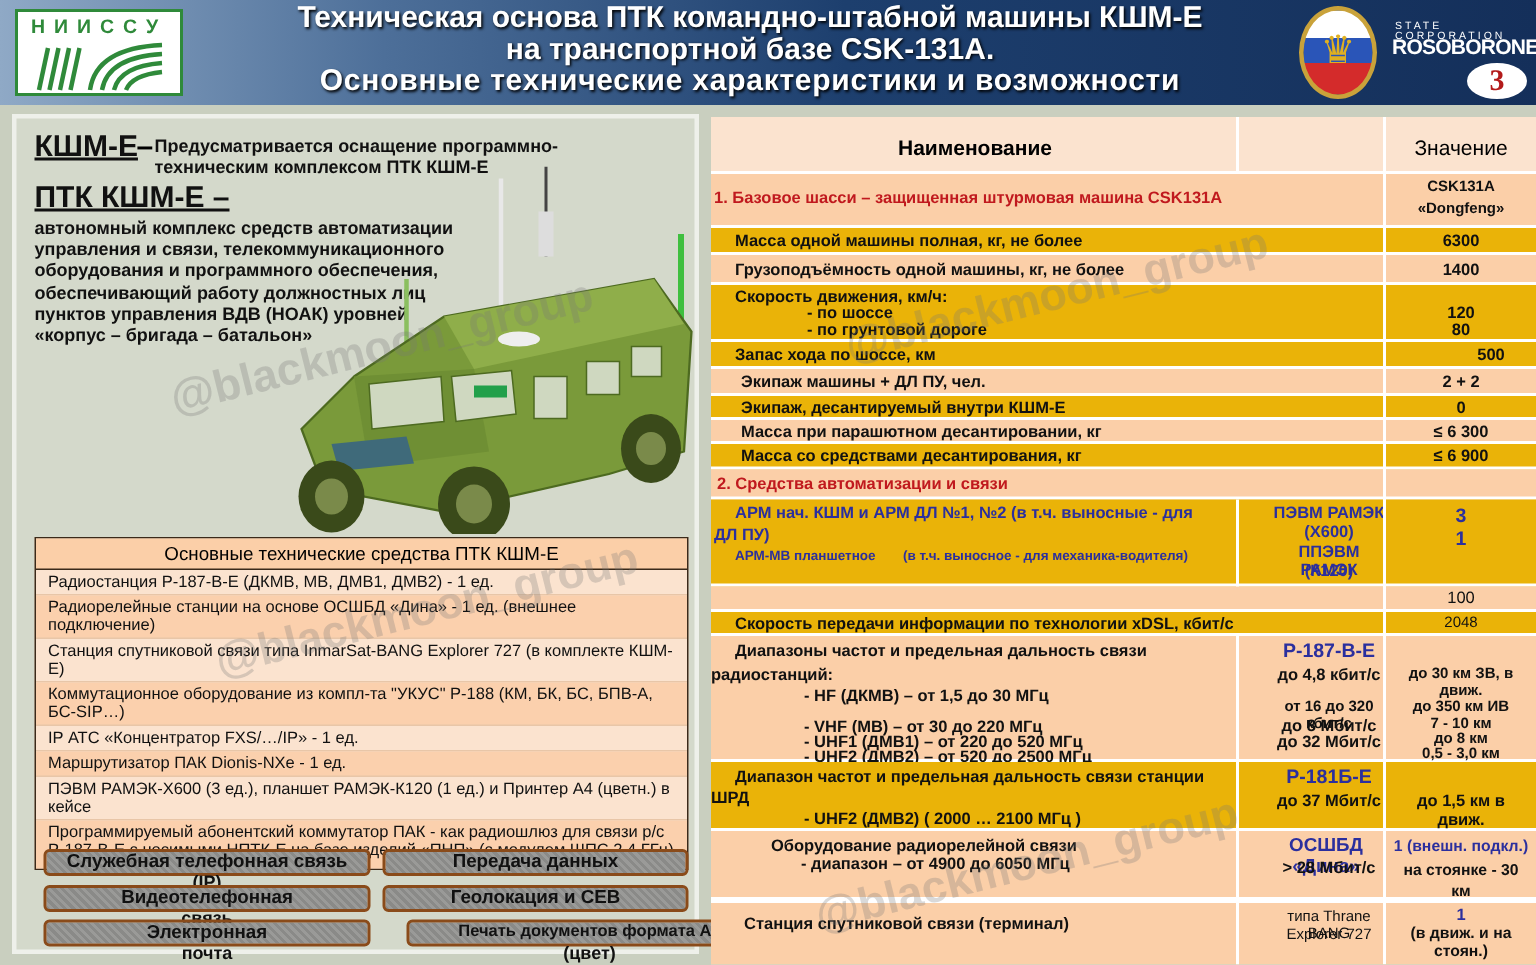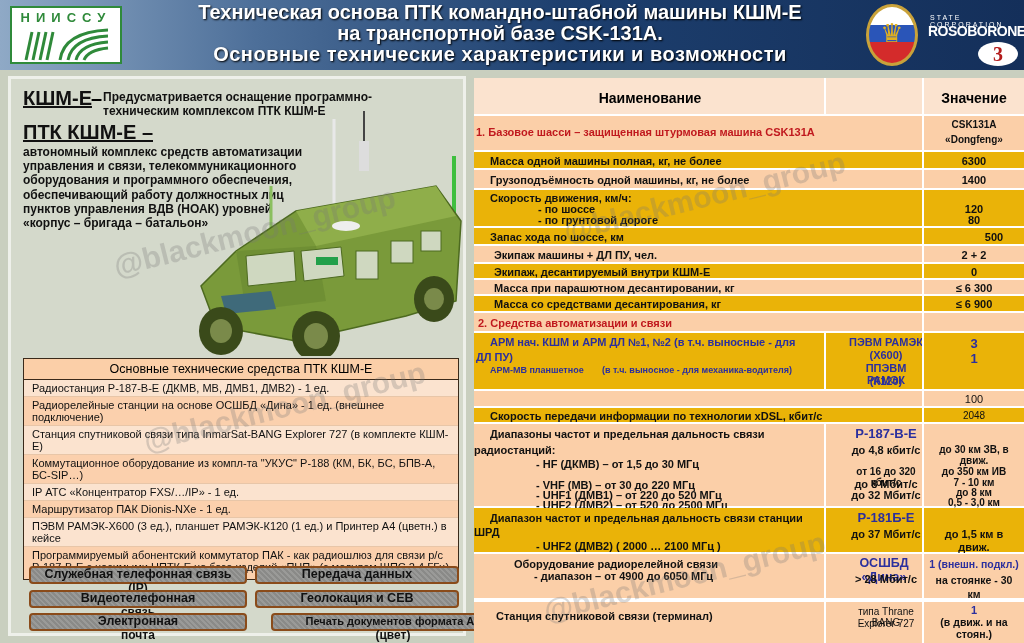--- a/index.html
+++ b/index.html
@@ -105,21 +105,21 @@
   
   .spec-wrap {
     position: absolute; left: 474px; top: 78px; width: 550px; height: 565px;
     background: #fbe3cf; overflow: hidden;
   }
   .spec-head {
     position: absolute; left: 0; top: 0; width: 550px; height: 38px;
     background: #fbe3cf; border-bottom: 2px solid #fff;
   }
   .spec-head .c1 { position: absolute; left: 0; width: 352px; text-align: center; top: 12px; font-size: 14px; font-weight: bold; }
-  .spec-head .c3 { position: absolute; left: 450px; width: 100px; text-align: center; top: 12px; font-size: 14px; font-weight: bold; }
+  .spec-head .c3 { position: absolute; left: 450px; width: 100px; text-align: center; top: 12px; font-size: 14px; font-weight: normal; }
   .vline { position: absolute; top: 0; width: 2px; background: #fff; }
   .row { position: absolute; left: 0; width: 550px; border-bottom: 2px solid #fff; font-size: 11px; font-weight: bold; color: #111; }
   .row.dark { background: #fbcfa8; }
   .row.light { background: #eab308; }
   .row .name { position: absolute; left: 16px; }
   .row .val { position: absolute; left: 450px; width: 100px; text-align: center; }
   .row .mid { position: absolute; left: 350px; width: 100px; text-align: center; padding-left: 24px; }
   .sec { color: #c0191e; }
   .blue { color: #2b2f9e; }
   .thin { font-weight: normal; }

